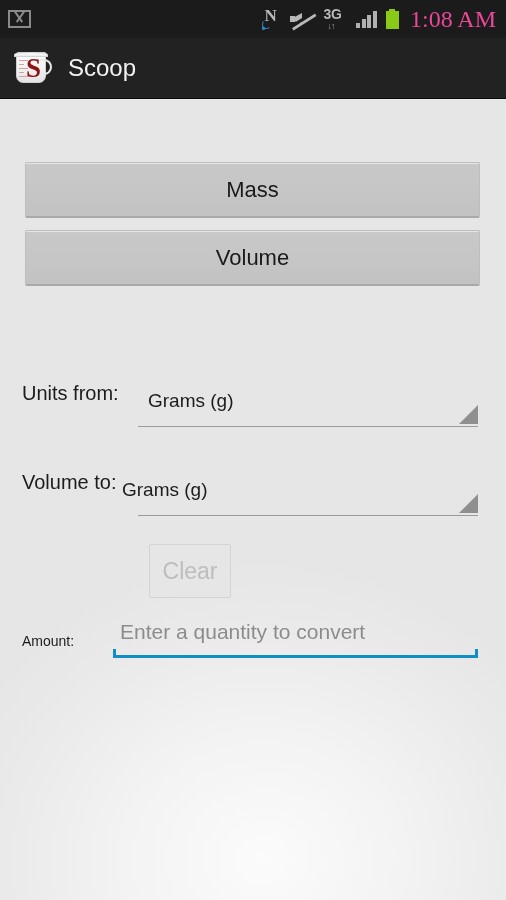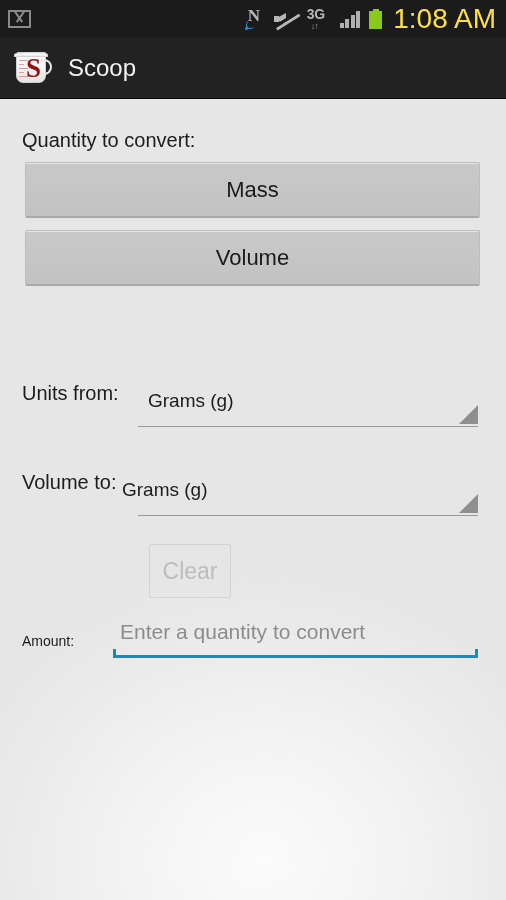--- a/index.html
+++ b/index.html
@@ -119,25 +119,25 @@
   .battery-icon .cap {
     position: absolute; top: 0; left: 3.5px;
     width: 6px; height: 2.5px; background: #8bc919;
   }
   .battery-icon .cell {
     position: absolute; top: 2px; left: 0;
     width: 13px; height: 18px; background: #8bc919;
   }
 
   .clock {
-    color: #fde047;
-    font-size: 28px;
+    color: #ec4899;
+    font-size: 24px;
     letter-spacing: 0px;
     margin-left: 2px;
-    font-family: Liberation Sans, sans-serif;
+    font-family: Liberation Serif, serif;
   }
 
   
   #action-bar {
     position: absolute;
     top: 38px; left: 0;
     width: 506px; height: 61px;
     background: #222222;
     display: flex;
     align-items: center;
@@ -397,21 +397,20 @@
         </span>
       <span class="cup-spout"></span>
       <span class="cup-handle"></span>
       <span class="cup-s">S</span>
     </span>
     <span class="app-title">Scoop</span>
   </div>
 
   <div id="content">
 
-    <div id="quantity-label" class="field-label">Quantity to convert:</div>
 
     <div id="btn-mass" class="choice-button">Mass</div>
 
     <div id="btn-volume" class="choice-button">Volume</div>
 
 
     <div id="spinner-from" class="spinner-row">
       <span class="label">Units from:</span>
       <span class="value">Grams (g)</span>
       <span class="spinner-underline"></span>

